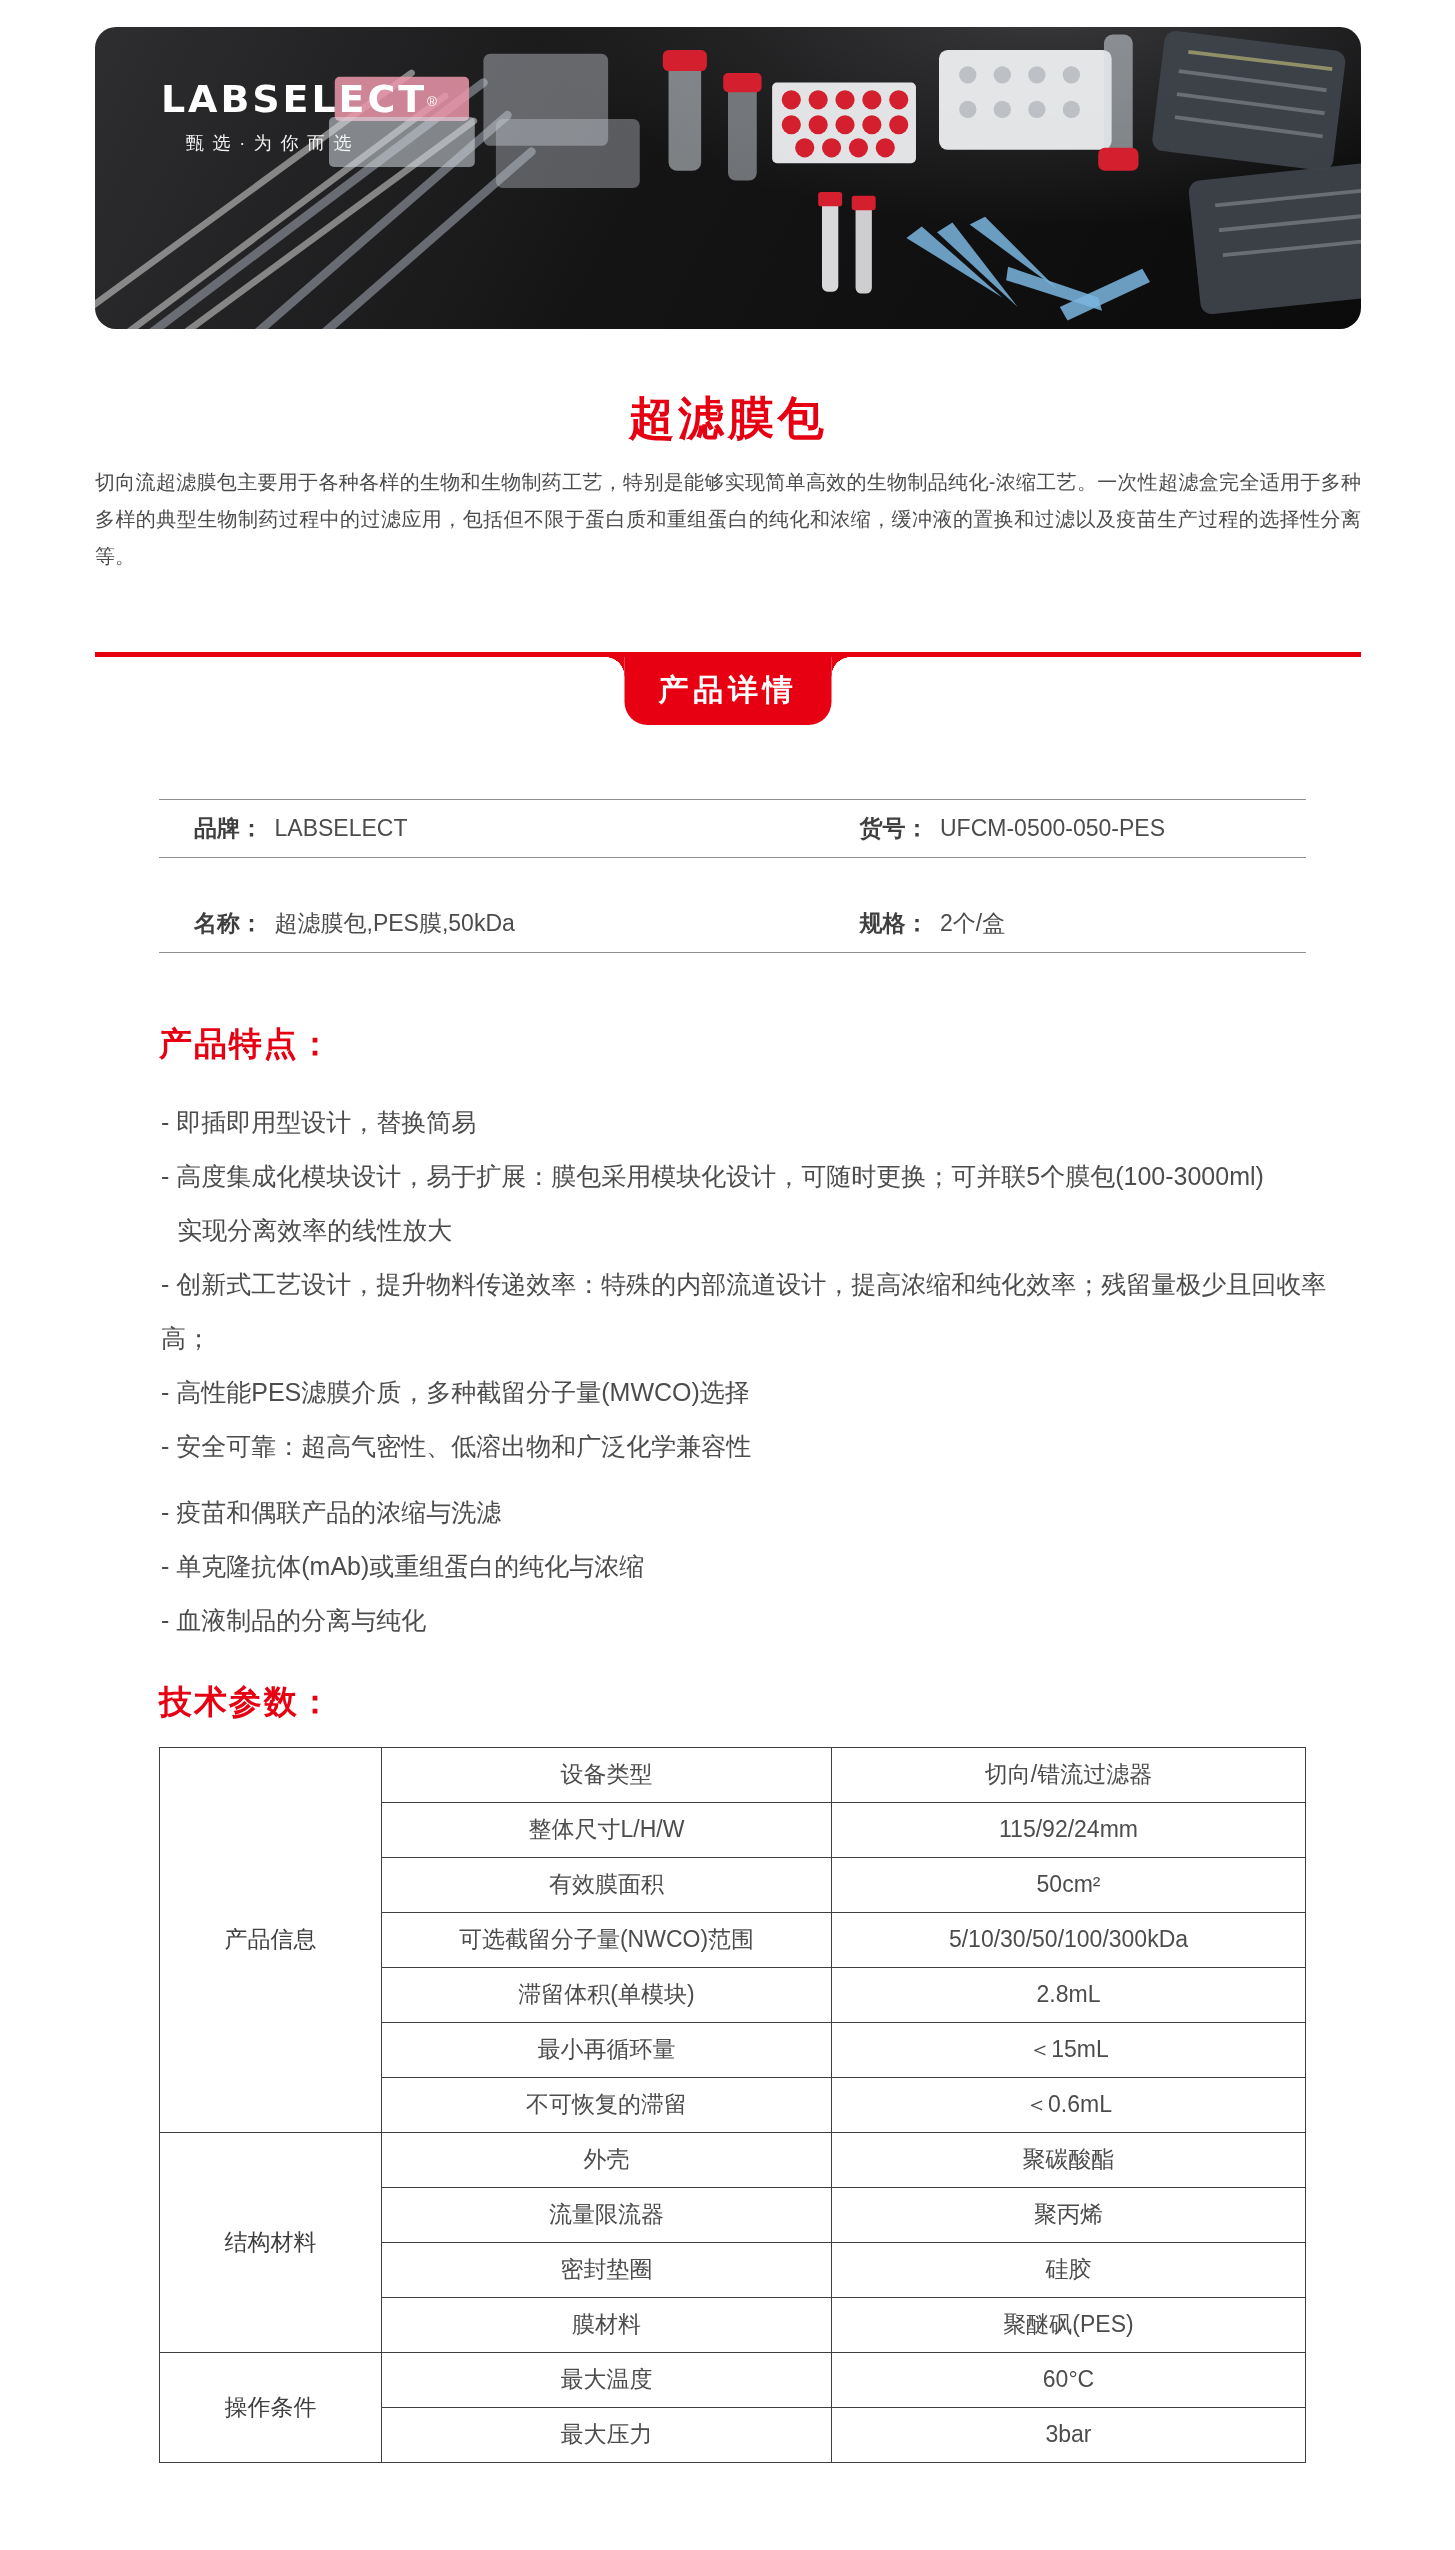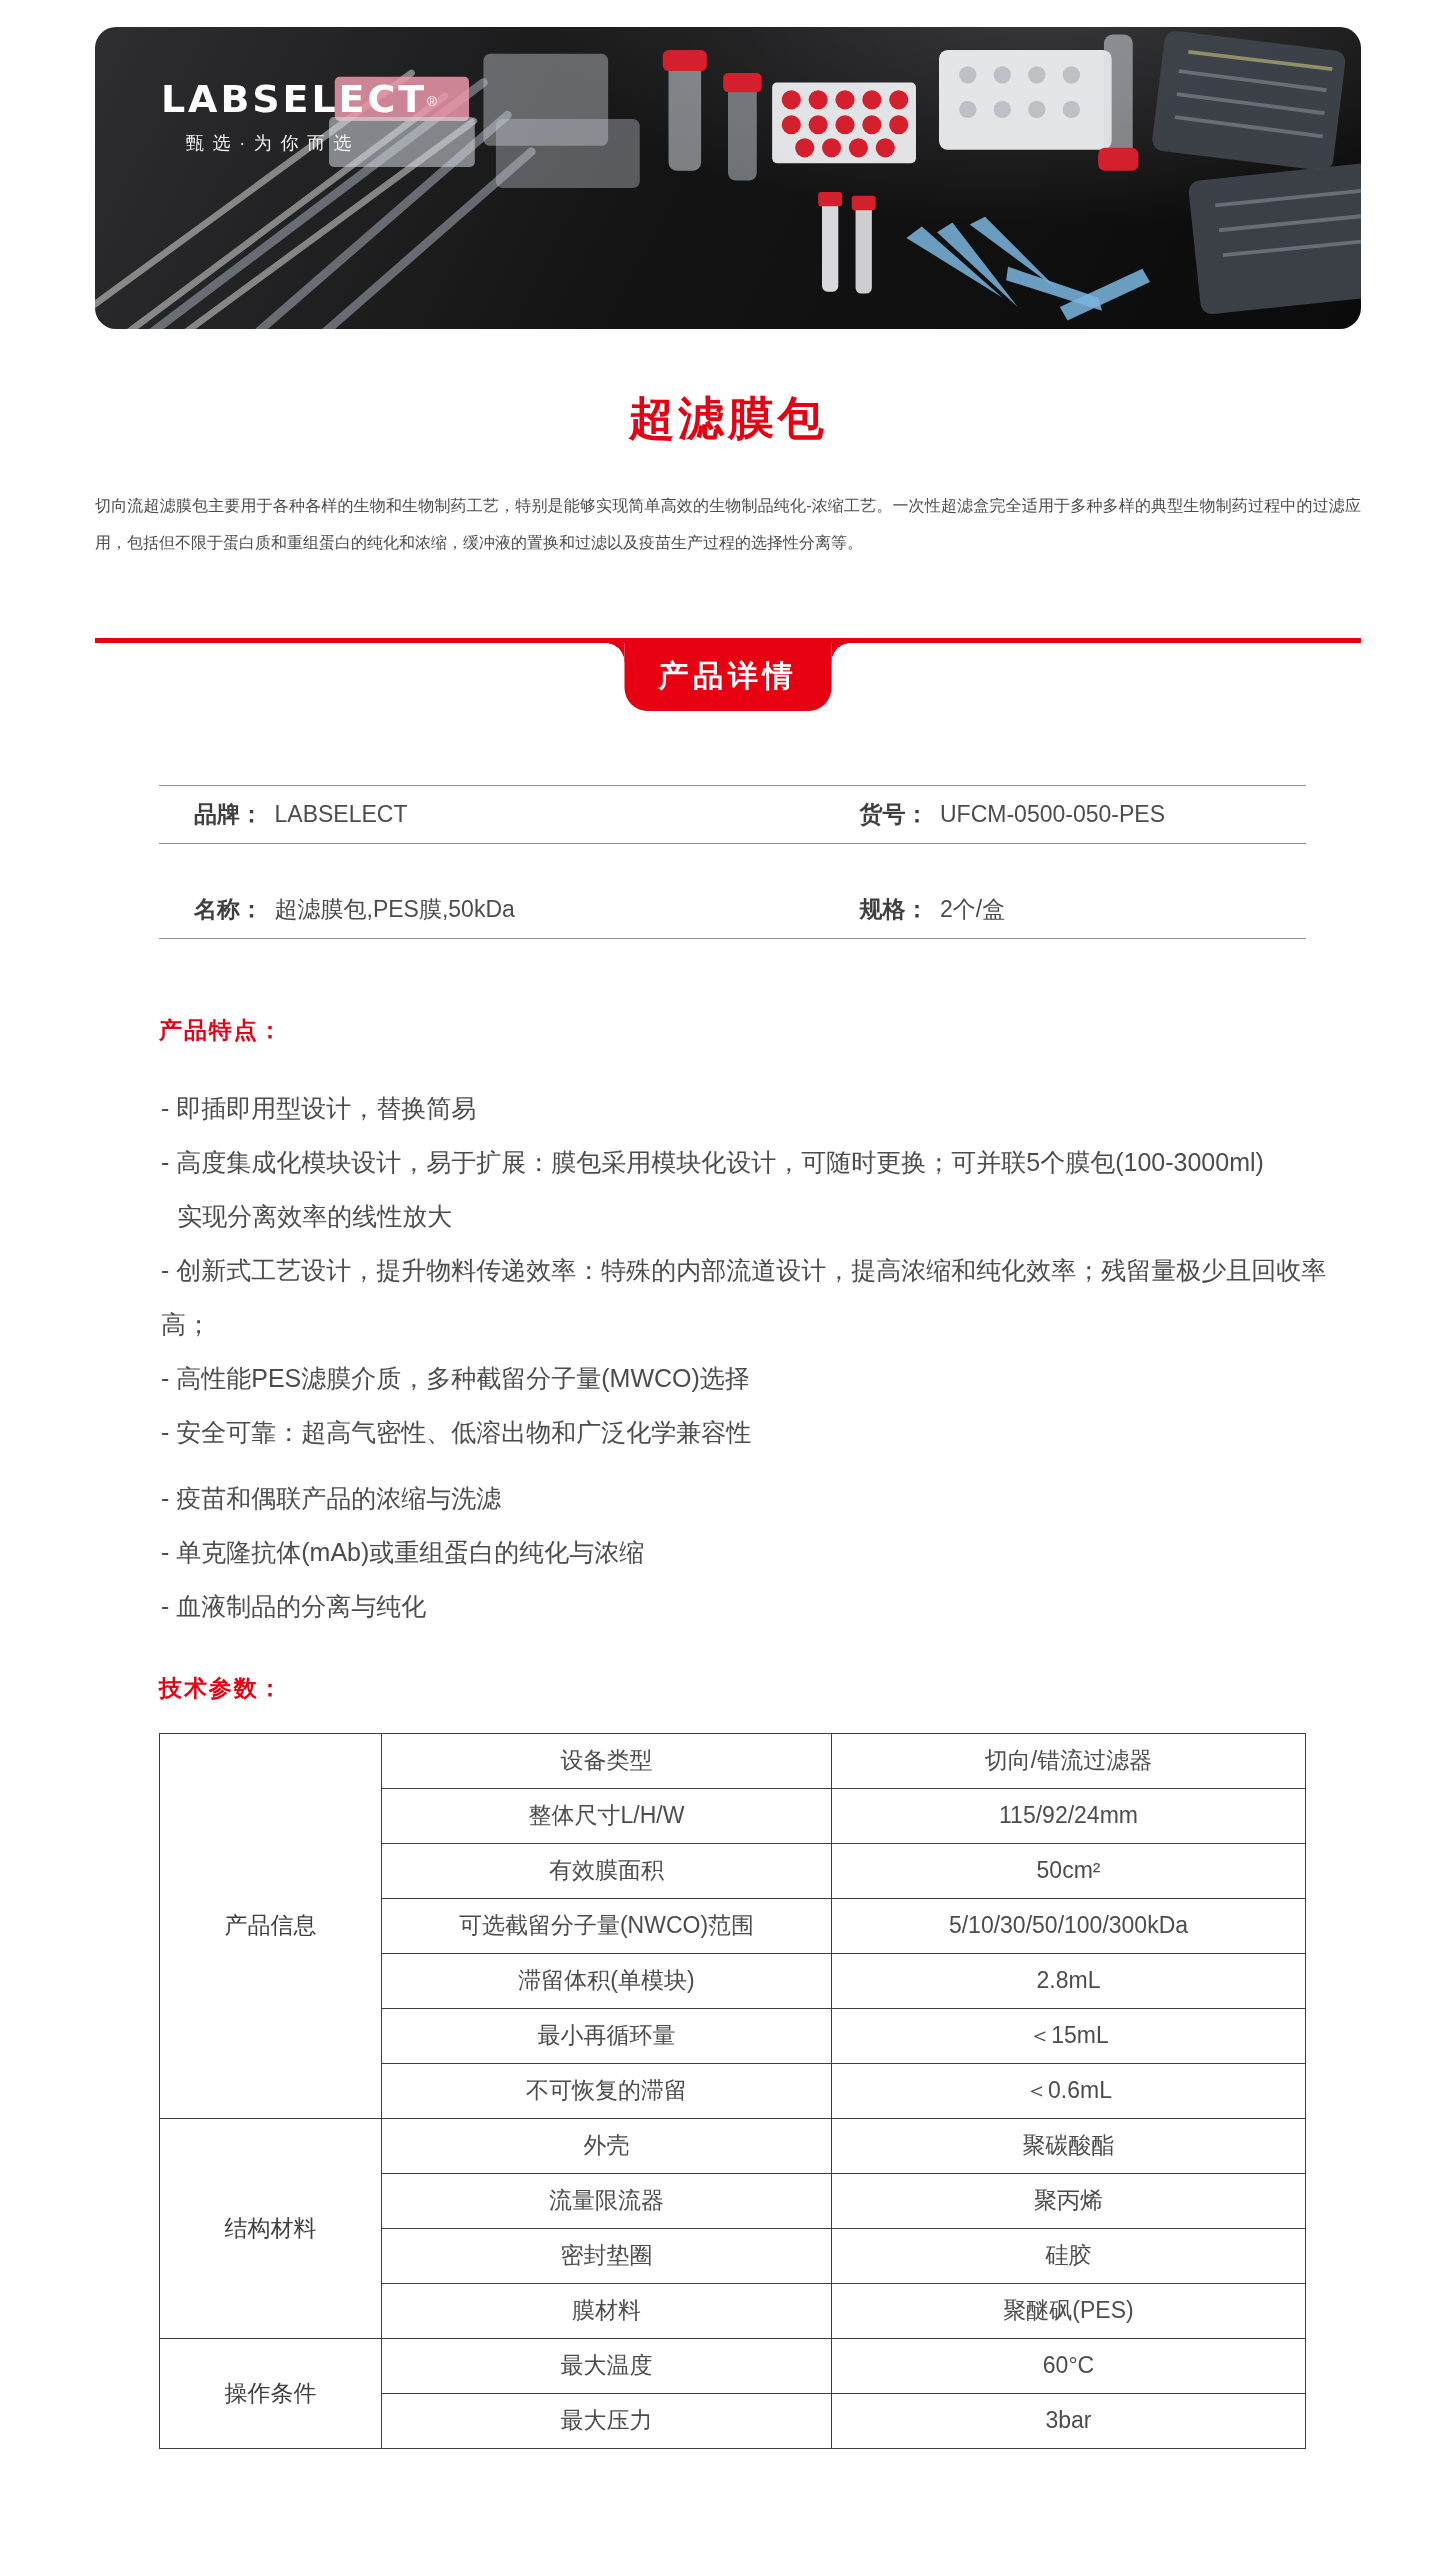--- a/index.html
+++ b/index.html
@@ -38,22 +38,22 @@
   .title {
     margin-top:61px;
     text-align:center;
     color:#e60012;
     font-size:46px;
     font-weight:bold;
     letter-spacing:3.8px;
     line-height:56px;
   }
   .intro {
-    margin:41px 95px 0;
-    font-size:16px;
+    margin:18px 95px 0;
+    font-size:20px;
     line-height:37px;
     color:#4c4c4c;
     text-align:justify;
   }
 
   
   .divider-wrap { margin:77px 95px 0; position:relative; height:73px; }
   .red-line { height:4.8px; background:#e60012; }
   .ribbon {
     position:absolute; top:4.8px; left:50%; transform:translateX(-50%);
@@ -86,21 +86,21 @@
   .info-row:first-child { border-top:1px solid #8f8f8f; }
   .info-cell { width:50%; display:flex; align-items:center; }
   .info-lbl { font-weight:bold; color:#3f3f3f; margin-left:35px; white-space:pre; }
   .info-cell.right .info-lbl { margin-left:127px; }
   .info-val { color:#4c4c4c; margin-left:11.5px; }
 
   
   .sec-heading {
     margin:67px 0 0 159px;
     color:#e60012;
-    font-size:23px;
+    font-size:33px;
     font-weight:bold;
     letter-spacing:1.9px;
     line-height:48px;
   }
   .sec-heading.apps  { margin-top:38px; }
   .sec-heading.specs { margin-top:31px; }
   .bullets { margin:27px 96px 0 161px; }
   .bullets.apps { margin-top:11.5px; }
   .bullet { font-size:25px; color:#4c4c4c; line-height:54px; }
   .bullet .cont { padding-left:16.3px; }

